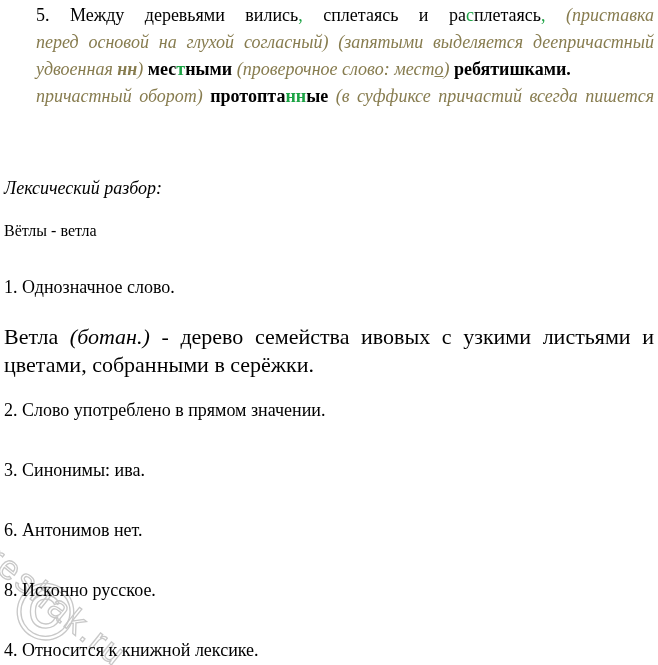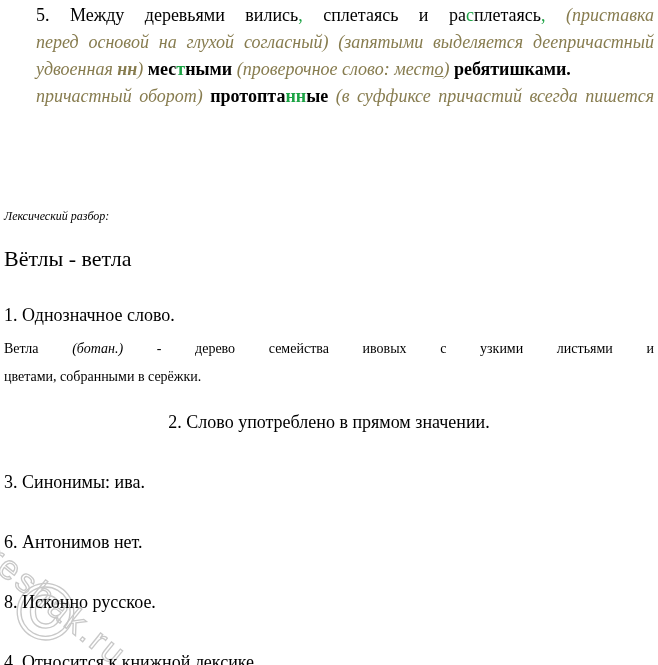--- a/index.html
+++ b/index.html
@@ -23,27 +23,27 @@
   .r-k  { color: var(--ink, #000); }
   .r-kb { color: var(--ink, #000); font-weight: bold; }
   .r-g  { color: var(--green, #1ca344); }
   .r-gb { color: var(--green, #1ca344); font-weight: bold; }
   .r-o  { color: var(--olive, #877c4f); font-style: italic; }
   .r-ob { color: var(--olive, #877c4f); font-style: italic; font-weight: bold; }
   .r-ou { color: var(--olive, #877c4f); font-style: italic; text-decoration: underline; }
   .r-i  { color: var(--ink, #000); font-style: italic; }
 
   
-  .lex-heading { margin-top: 94px; font-size: 12px; line-height: 24px; font-style: italic; }
-  .word-pair   { margin-top: 19px; font-size: 22px; line-height: 24px; }
+  .lex-heading { margin-top: 66px; font-size: 18px; line-height: 24px; font-style: italic; }
+  .word-pair   { margin-top: 19px; font-size: 16px; line-height: 24px; }
   .lex-item    { margin-top: 36px; font-size: 18px; line-height: 24px; }
   .lex-item.first   { margin-top: 32px; }
-  .lex-item.after-def { margin-top: 19px; text-align: center; }
+  .lex-item.after-def { margin-top: 19px; }
   .lex-item.last { margin-top: 16px; padding-left: 8px; }
-  .definition  { margin-top: 8px; font-size: 14px; line-height: 28px; }
+  .definition  { margin-top: 24px; font-size: 22px; line-height: 28px; }
   .dline { text-align: justify; text-align-last: justify; white-space: nowrap; }
   .dline.last { text-align-last: left; white-space: normal; }
 
   
   .watermark { position: absolute; z-index: 0; inset: 0; pointer-events: none; }
   .wm-site {
     position: absolute; top: 538px; left: 4px;
     transform: rotate(39deg); transform-origin: 0 0;
     font-family: "Liberation Sans", sans-serif;
     font-size: 34px; letter-spacing: 3px;

